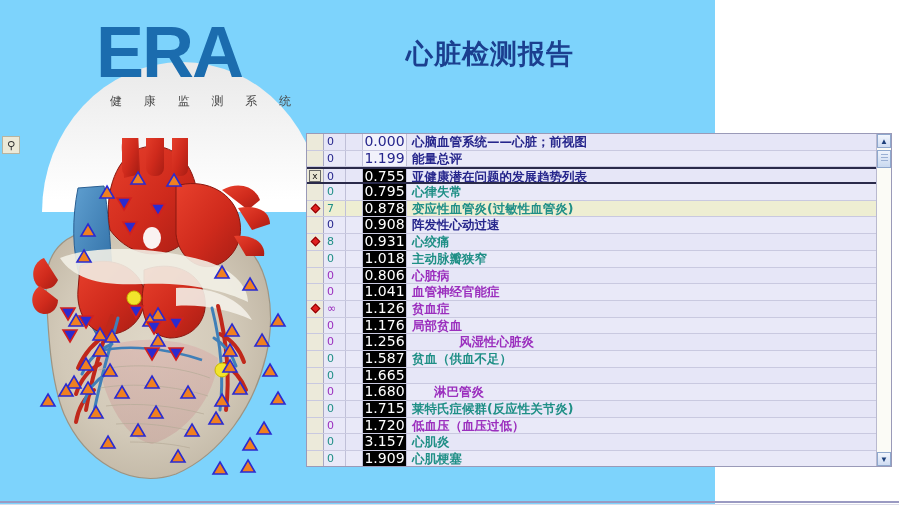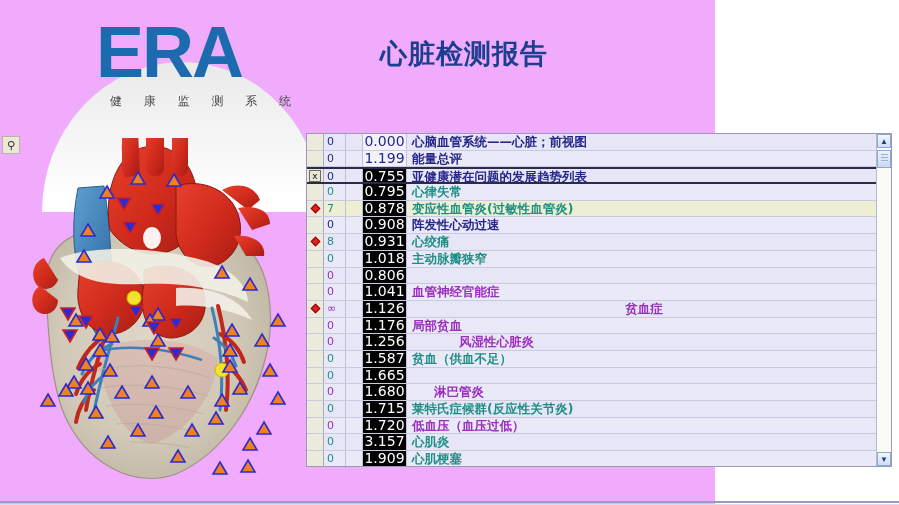--- a/index.html
+++ b/index.html
@@ -1,21 +1,21 @@
 <!DOCTYPE html>
 <html><head>
 <meta charset="utf-8">
 <style>
   html,body{margin:0;padding:0;}
   body{
     width:899px;height:505px;overflow:hidden;
     background:#ffffff;
     font-family:"Liberation Sans","DejaVu Sans",sans-serif;
   }
-  #root{position:relative;width:715px;height:505px;background:#f0abfc;}
+  #root{position:relative;width:715px;height:505px;background:#7dd3fc;}
 
   
   .header{position:absolute;left:0;top:0;width:899px;height:122px;}
   .logo-wrap{position:absolute;left:52px;top:8px;width:250px;height:112px;}
   .logo-arc{
     position:absolute;left:-10px;top:54px;width:280px;height:150px;
     border-radius:50% 50% 0 0 / 100% 100% 0 0;
     background:linear-gradient(to bottom,#e9e9e9 0%,#f4f4f4 45%,#ffffff 92%);
     overflow:hidden;
   }
@@ -24,21 +24,21 @@
     font-family:"Liberation Sans","DejaVu Sans",sans-serif;
     font-size:72px;font-weight:bold;letter-spacing:-2px;
     color:#1b6cae;line-height:72px;
   }
   .logo-sub{
     position:absolute;left:58px;top:85px;
     font-family:"DejaVu Sans","Liberation Sans",sans-serif;
     font-size:12px;color:#4a4a4a;letter-spacing:9px;white-space:nowrap;
   }
   .report-title{
-    position:absolute;left:380px;top:36px;
+    position:absolute;left:406px;top:36px;
     font-family:"DejaVu Serif","Liberation Serif",serif;
     font-size:27px;font-weight:bold;color:#1b3f8f;white-space:nowrap;
     letter-spacing:1px;
   }
 
   
   .img-panel{position:absolute;left:0px;top:130px;width:300px;height:360px;}
   .mag-icon{
     position:absolute;left:2px;top:6px;width:18px;height:18px;
     background:#ece9d8;border:1px solid #b8b4a0;box-sizing:border-box;
@@ -357,36 +357,37 @@
           <div class="c-num" style="color: rgb(31, 143, 134);">0</div>
           <div class="c-gap"></div>
           <div class="c-val">1.018</div>
           <div class="c-label" style="color: rgb(31, 143, 134);">主动脉瓣狭窄</div>
         </div>
         <div class="row">
           <div class="c-flag"></div>
           <div class="c-num" style="color: rgb(155, 47, 190);">0</div>
           <div class="c-gap"></div>
           <div class="c-val">0.806</div>
+          <div class="c-label" style="color: rgb(155, 47, 190);">心脏病</div>
         </div>
         <div class="row alt">
           <div class="c-flag"></div>
           <div class="c-num" style="color: rgb(155, 47, 190);">0</div>
           <div class="c-gap"></div>
           <div class="c-val">1.041</div>
           <div class="c-label" style="color: rgb(155, 47, 190);">血管神经官能症</div>
         </div>
         <div class="row">
           <div class="c-flag">
             <div class="diamond"></div>
           </div>
           <div class="c-num" style="color: rgb(155, 47, 190);">∞</div>
           <div class="c-gap"></div>
           <div class="c-val">1.126</div>
-          <div class="c-label" style="color: rgb(155, 47, 190); text-align: center;">贫血症</div>
+          <div class="c-label" style="color: rgb(155, 47, 190);">贫血症</div>
         </div>
         <div class="row alt">
           <div class="c-flag"></div>
           <div class="c-num" style="color: rgb(155, 47, 190);">0</div>
           <div class="c-gap"></div>
           <div class="c-val">1.176</div>
           <div class="c-label" style="color: rgb(155, 47, 190);">局部贫血</div>
         </div>
         <div class="row">
           <div class="c-flag"></div>

